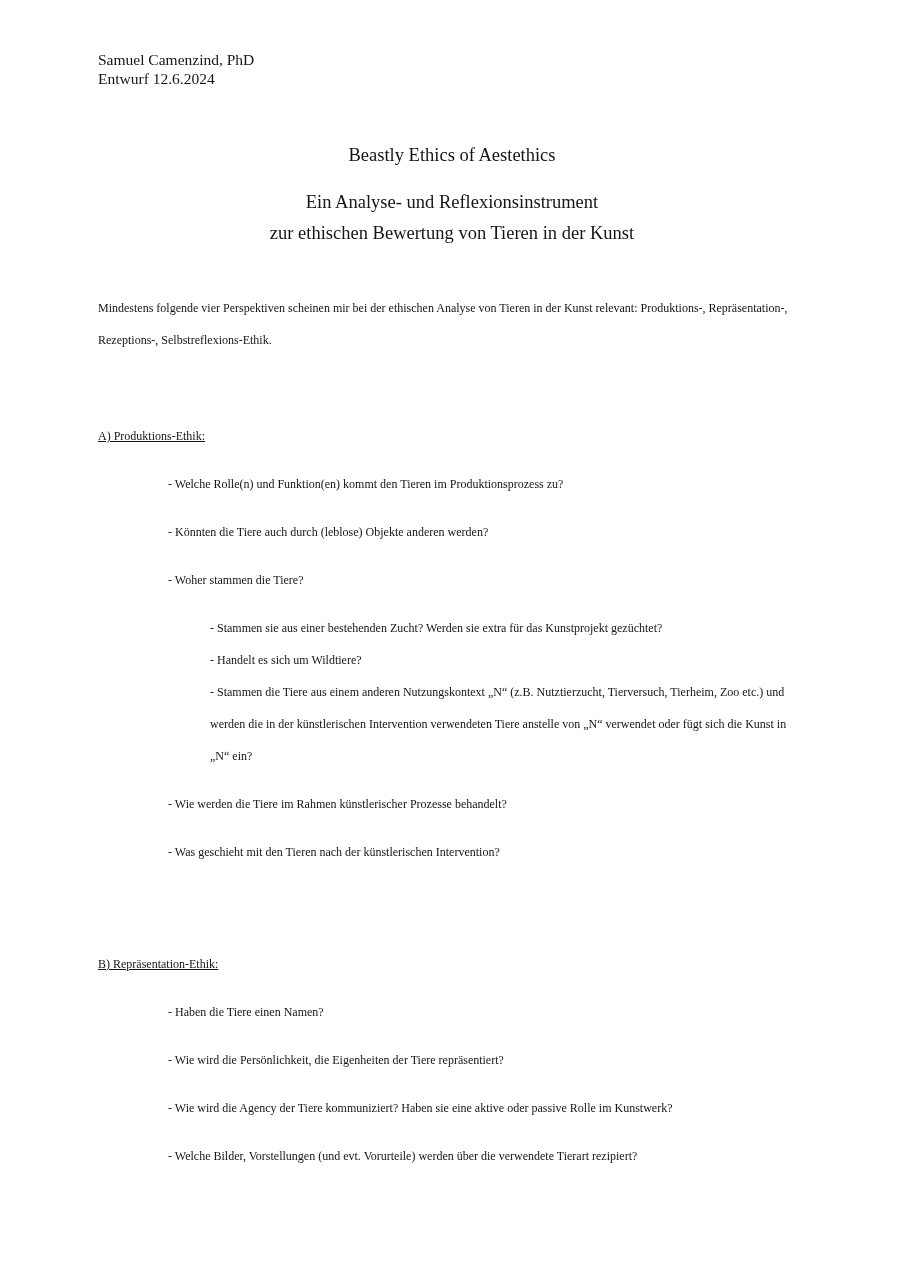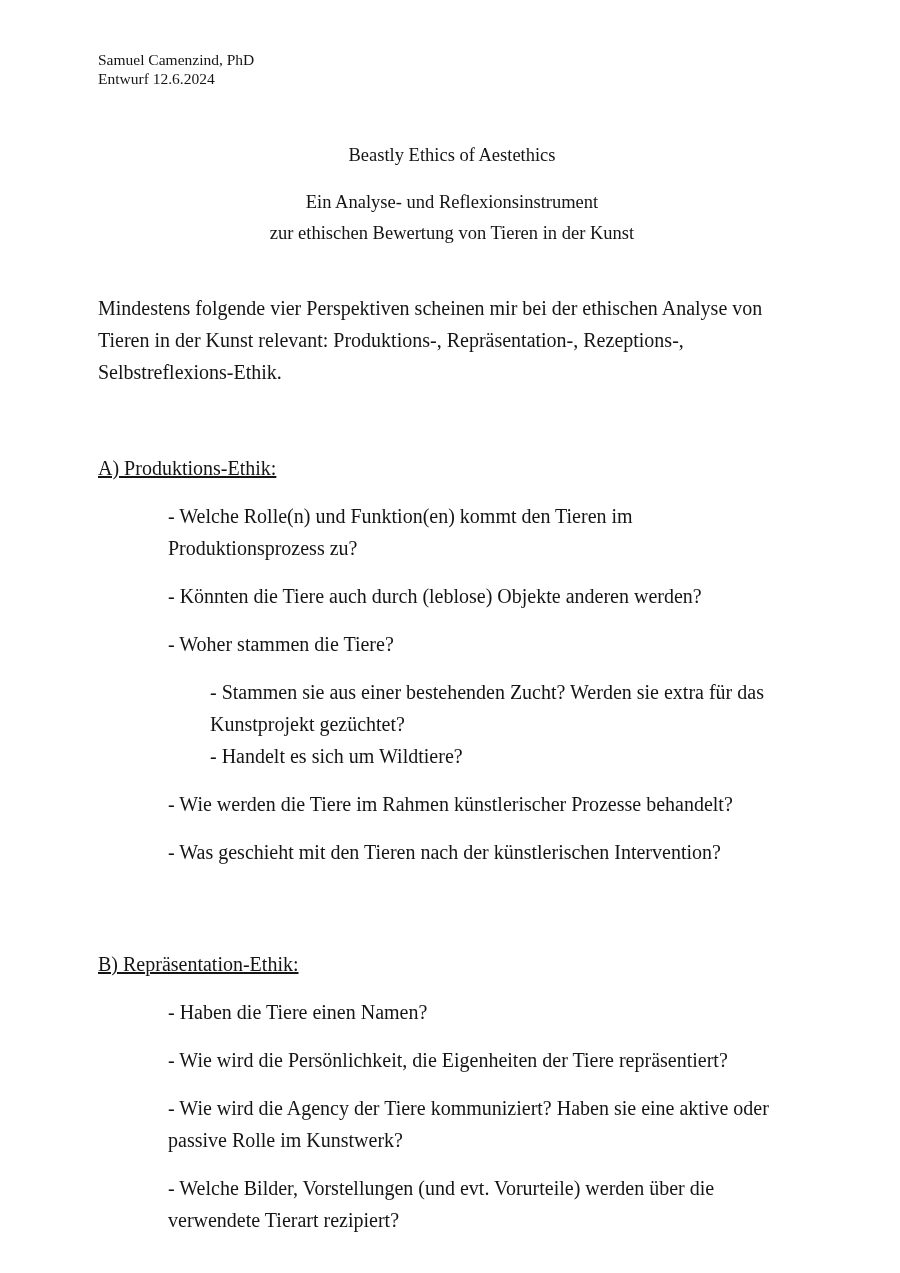--- a/index.html
+++ b/index.html
@@ -54,21 +54,21 @@
   }
   .title-main { margin-bottom: 16px; }
   .title-sub-line { display: block; }
 
   
   .body-block {
     position: absolute;
     left: 98px;
     top: 292px;
     width: 695px;
-    font-size: 20px;
+    font-size: 12px;
     line-height: 32px;
   }
   .intro { margin: 0; }
   .spacer-2 { height: 64px; }
   .section { margin: 0; }
   .section-heading { margin: 0; text-decoration: underline; }
   .lvl1 {
     margin: 16px;
     padding-left: 54px;
     text-indent: 0;
@@ -102,20 +102,21 @@
 
     <div class="spacer-2"></div>
 
     <div class="section">
       <p class="section-heading">A) Produktions-Ethik:</p>
       <p class="lvl1">- Welche Rolle(n) und Funktion(en) kommt den Tieren im Produktionsprozess zu?</p>
       <p class="lvl1">- Könnten die Tiere auch durch (leblose) Objekte anderen werden?</p>
       <p class="lvl1">- Woher stammen die Tiere?</p>
       <p class="lvl2">- Stammen sie aus einer bestehenden Zucht? Werden sie extra für das Kunstprojekt gezüchtet?</p>
       <p class="lvl2">- Handelt es sich um Wildtiere?</p>
+      <p class="lvl2">- Stammen die Tiere aus einem anderen Nutzungskontext „N“ (z.B. Nutztierzucht, Tierversuch, Tierheim, Zoo etc.) und werden die in der künstlerischen Intervention verwendeten Tiere anstelle von „N“ verwendet oder fügt sich die Kunst in „N“ ein?</p>
       <p class="lvl1">- Wie werden die Tiere im Rahmen künstlerischer Prozesse behandelt?</p>
       <p class="lvl1">- Was geschieht mit den Tieren nach der künstlerischen Intervention?</p>
     </div>
 
     <div class="spacer-2"></div>
 
     <div class="section">
       <p class="section-heading">B) Repräsentation-Ethik:</p>
       <p class="lvl1">- Haben die Tiere einen Namen?</p>
       <p class="lvl1">- Wie wird die Persönlichkeit, die Eigenheiten der Tiere repräsentiert?</p>

